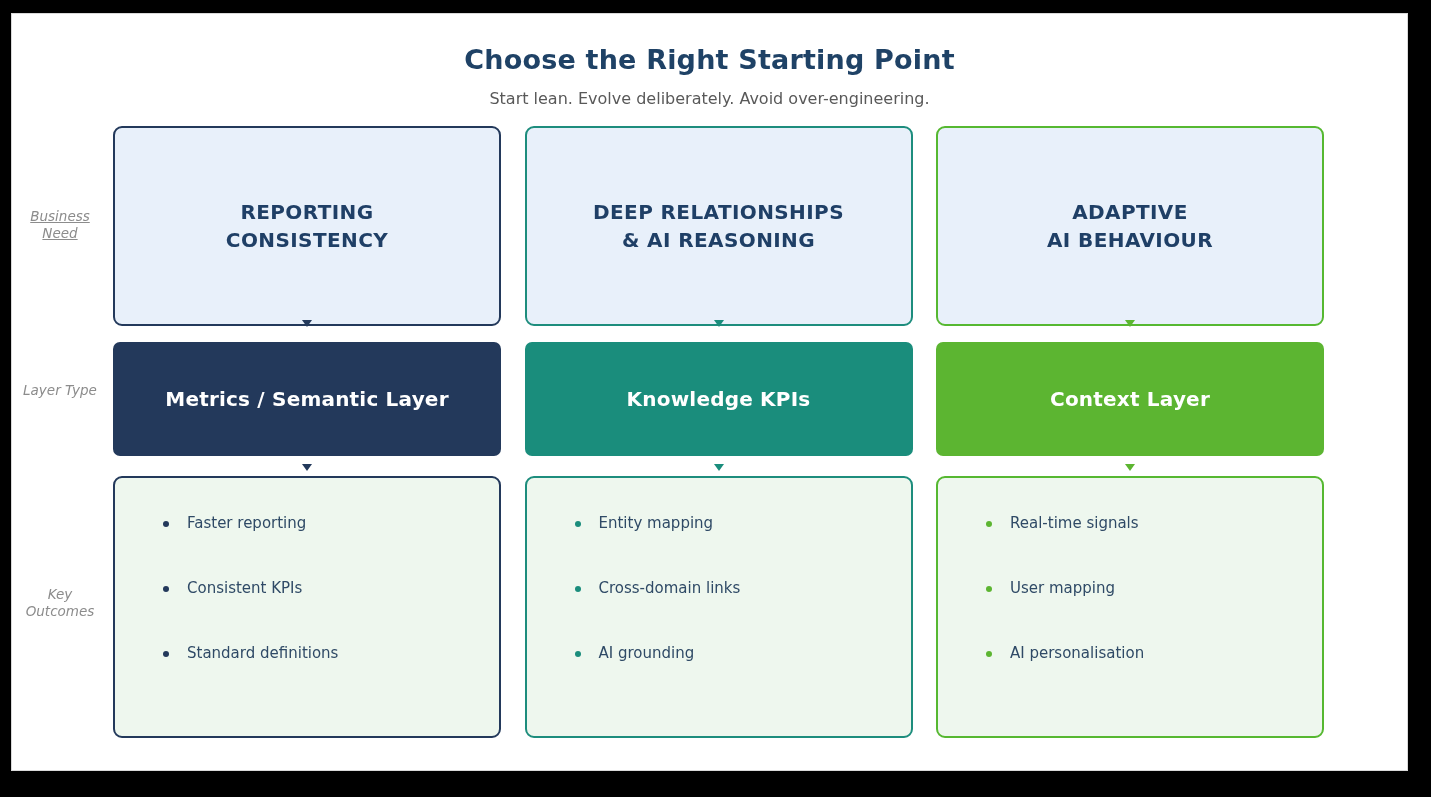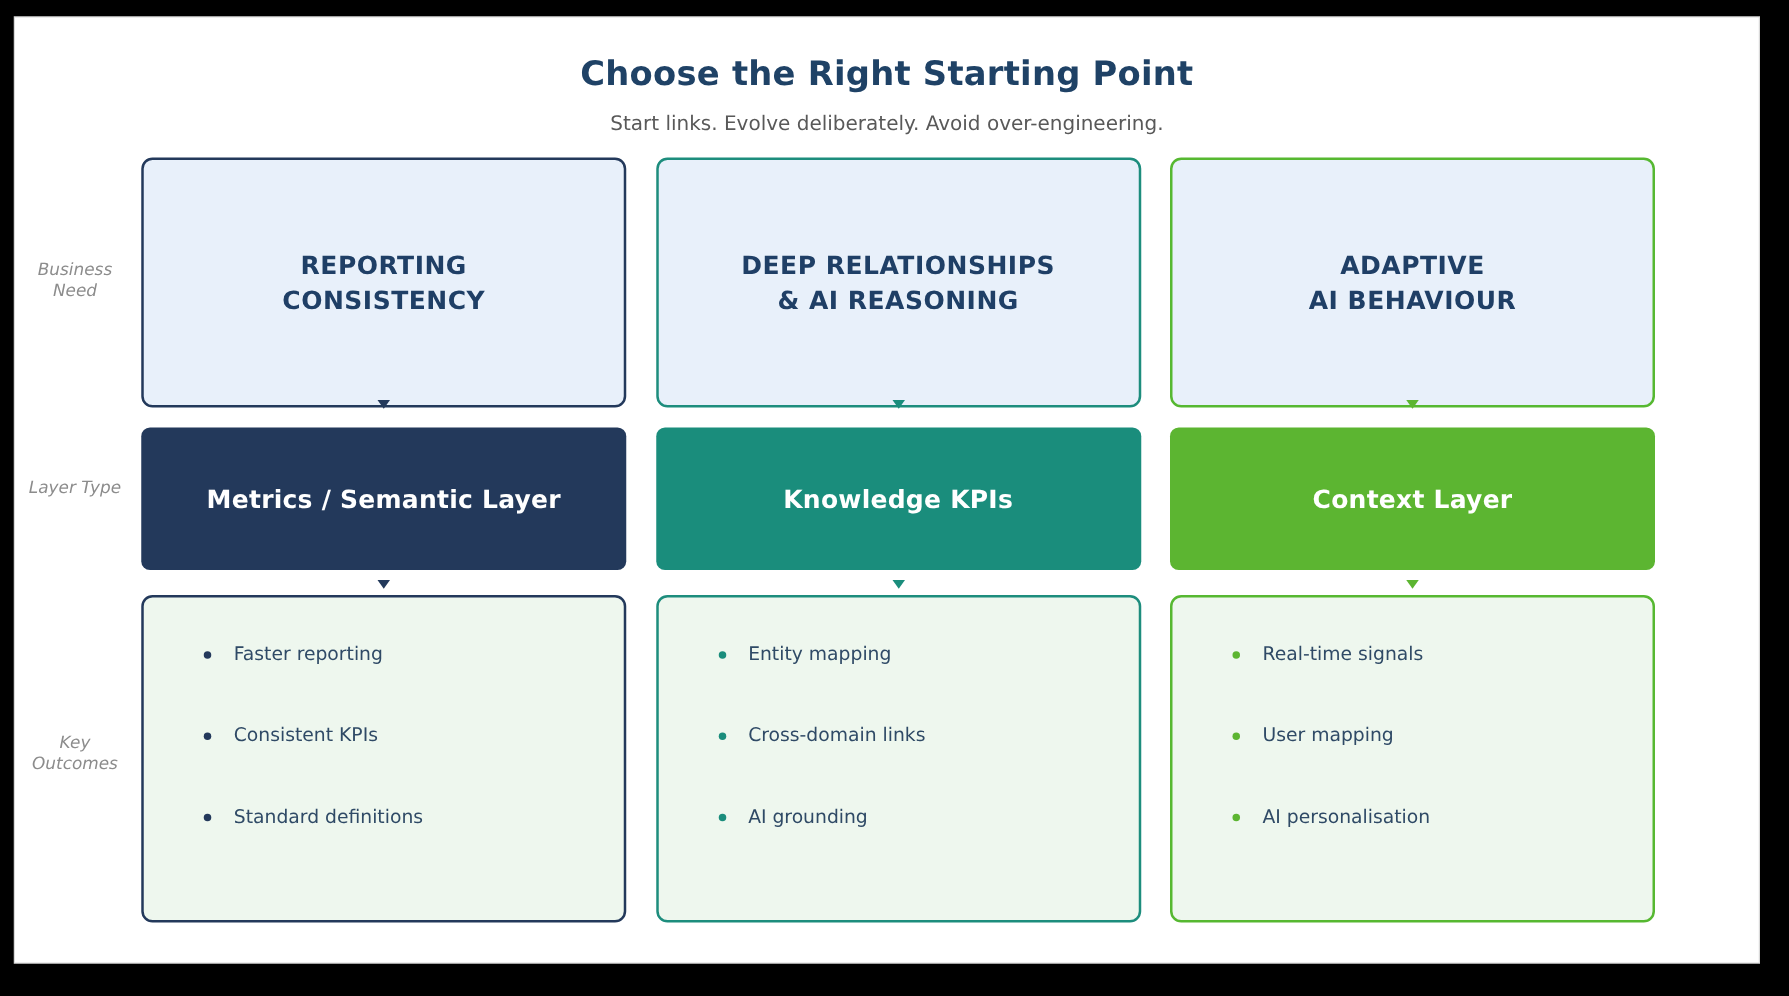--- a/index.html
+++ b/index.html
@@ -194,27 +194,27 @@
   .row-layers { margin-bottom: 20px; }
 </style>
 </head>
 <body>
 
 <div class="frame">
   <div class="slide">
 
     <div class="header">
       <h1 class="title">Choose the Right Starting Point</h1>
-      <p class="subtitle">Start links. Evolve deliberately. Avoid over-engineering.</p>
+      <p class="subtitle">Start lean. Evolve deliberately. Avoid over-engineering.</p>
     </div>
 
     <div class="grid">
 
       <div class="row row-needs">
-        <div class="row-label" style="top:82px;">Business
+        <div class="row-label" style="top:82px;text-decoration:underline;">Business
 Need</div>
 
         <div class="cell col-navy">
           <div class="need-card">
             <div class="need-text">REPORTING
 CONSISTENCY</div>
             <span class="connector c-top"></span>
           </div>
         </div>
 

